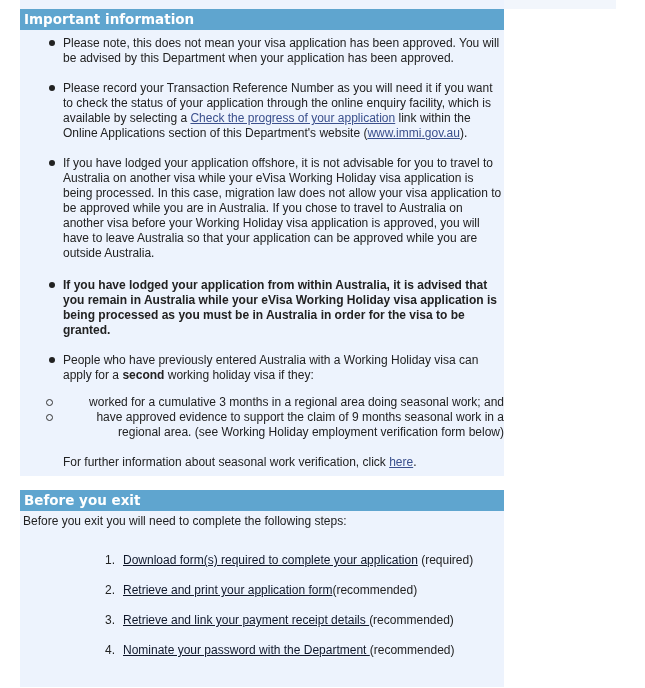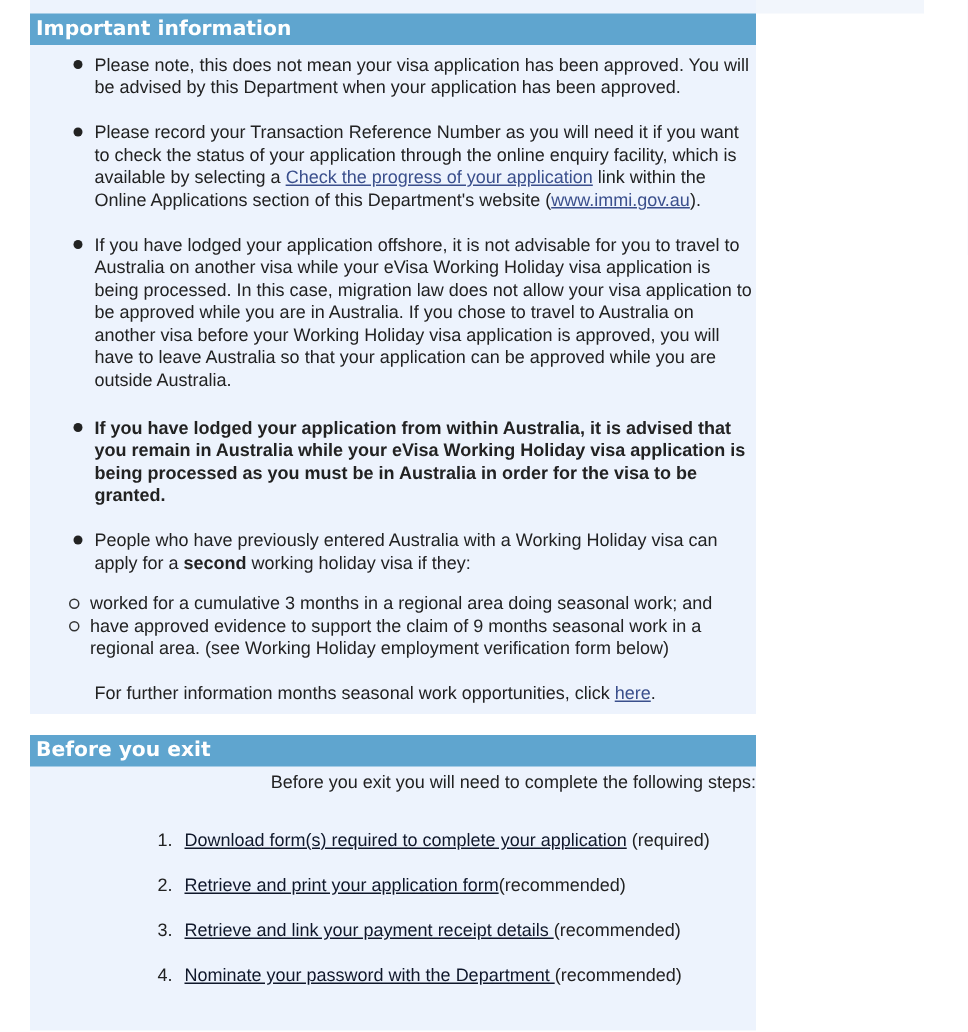--- a/index.html
+++ b/index.html
@@ -9,26 +9,26 @@
     #panel-important { top: 0; height: 476px; }
     #panel-exit { top: 490px; height: 197px; }
     .topstrip { position: absolute; left: 20px; top: 0; width: 596px; height: 9px; background: #f2f6fc; }
     .section-header { background: #5fa5cf; color: #ffffff; font-family: "DejaVu Sans", sans-serif;
                       font-weight: bold; font-size: 13.5px; height: 21px; line-height: 21px; padding-left: 4px; }
     #panel-important .section-header { margin-top: 9px; }
     ul.bullets { list-style: none; margin: 0; padding: 0; }
     ul.bullets > li { position: relative; padding-left: 43px; padding-right: 2px; line-height: 15px; }
     .bullet-dot { position: absolute; left: 29px; top: 4px; width: 6px; height: 6px; border-radius: 50%; background: #222; }
     .sub { list-style: none; margin: 12px 0 0 0; padding: 0; }
-    .sub li { position: relative; padding-left: 40px; line-height: 15px; }
+    .sub li { position: relative; padding-left: 40px; line-height: 15px; text-align: right; }
     .circle { position: absolute; left: 26px; top: 4px; width: 5px; height: 5px; border: 1px solid #333; border-radius: 50%; }
     a.link { color: #3a4f8c; text-decoration: underline; cursor: pointer; }
     a.red { color: #0f172a; text-decoration: underline; cursor: pointer; }
     .para { padding-left: 43px; line-height: 15px; }
-    .intro { padding-left: 3px; line-height: 15px; margin-top: 3px; text-align: right; }
+    .intro { padding-left: 3px; line-height: 15px; margin-top: 3px; }
     ol.steps { list-style: none; margin: 0; padding: 0; }
     ol.steps li { position: relative; padding-left: 103px; line-height: 15px; height: 15px; }
     .num { position: absolute; left: 85px; }
   </style>
 </head>
 <body>
 
 <div class="topstrip"></div>
 
 <div class="panel" id="panel-important">
@@ -59,21 +59,21 @@
     <li>
       <span class="circle"></span>
       <span>worked for a cumulative 3 months in a regional area doing seasonal work; and</span>
     </li>
     <li>
       <span class="circle"></span>
       <span>have approved evidence to support the claim of 9 months seasonal work in a regional area. (see Working Holiday employment verification form below)</span>
     </li>
   </ul>
   <div class="para" style="margin-top:15px;">
-    <span>For further information months seasonal work opportunities, click </span><a class="link">here</a><span>.</span>
+    <span>For further information about seasonal work verification, click </span><a class="link">here</a><span>.</span>
   </div>
 </div>
 
 <div class="panel" id="panel-exit">
   <div class="section-header">Before you exit</div>
   <div class="intro">Before you exit you will need to complete the following steps:</div>
   <ol class="steps" style="margin-top:24px;">
     <li>
       <span class="num">1.</span>
       <a class="red">Download form(s) required to complete your application</a><span> (required)</span>

